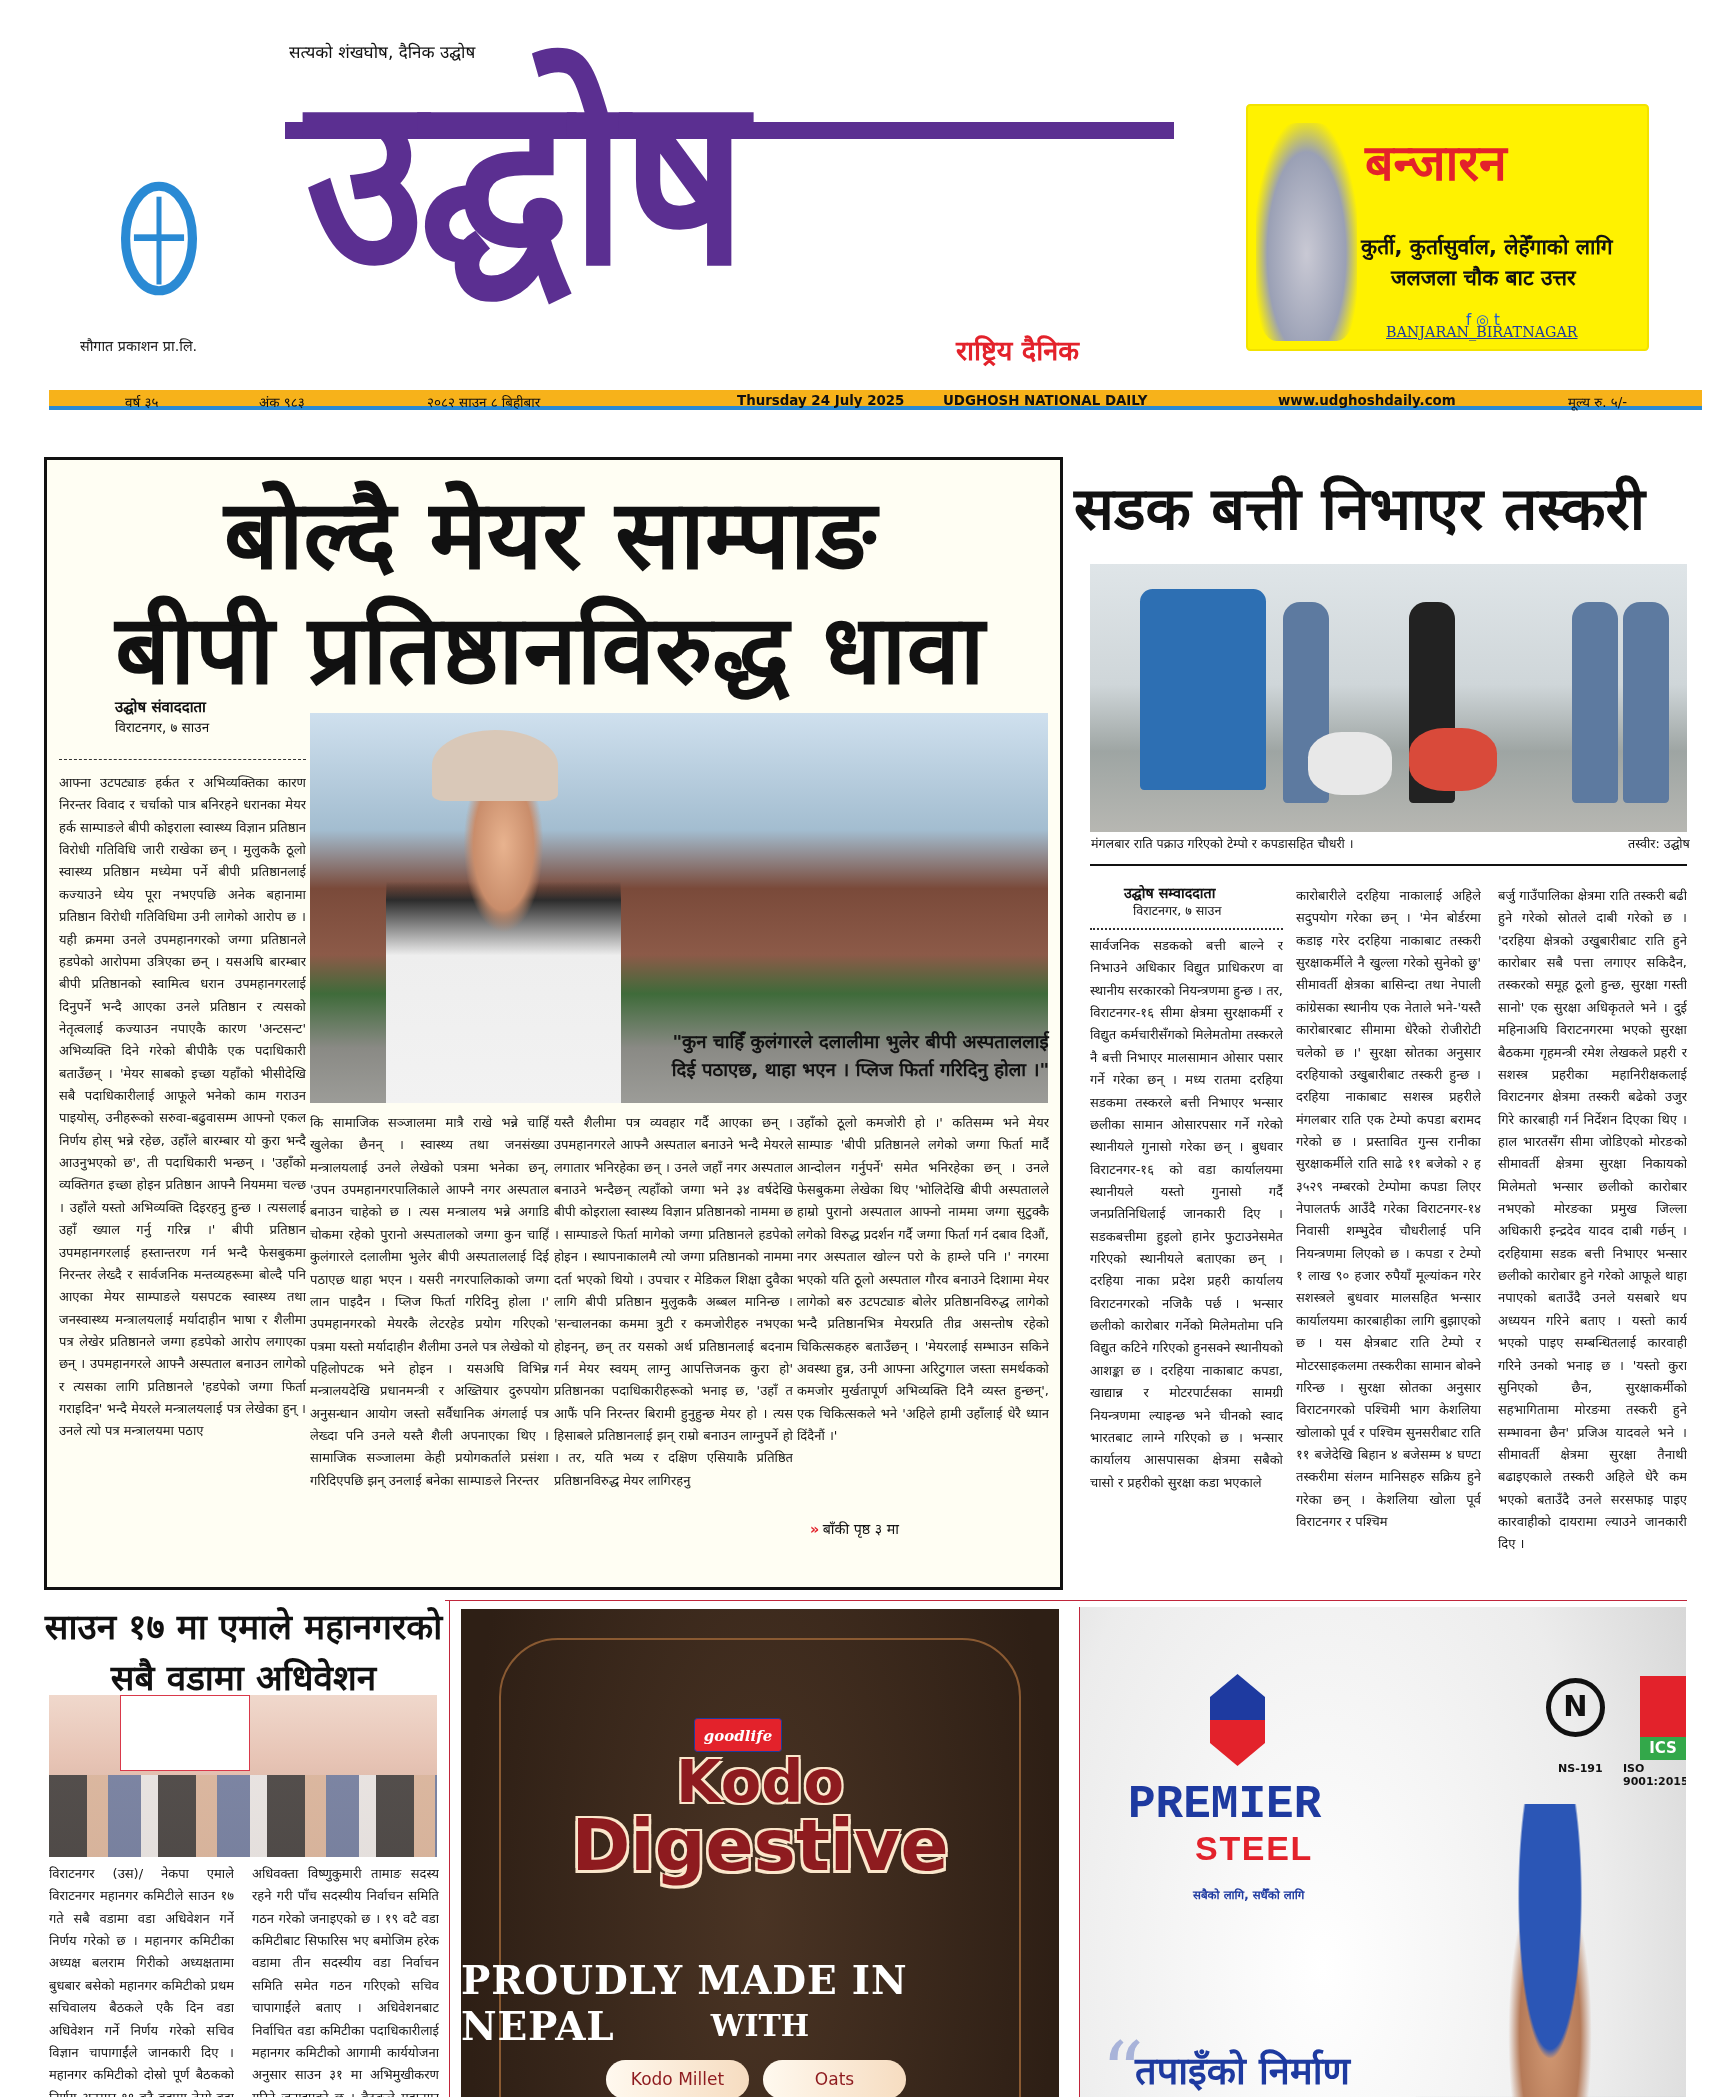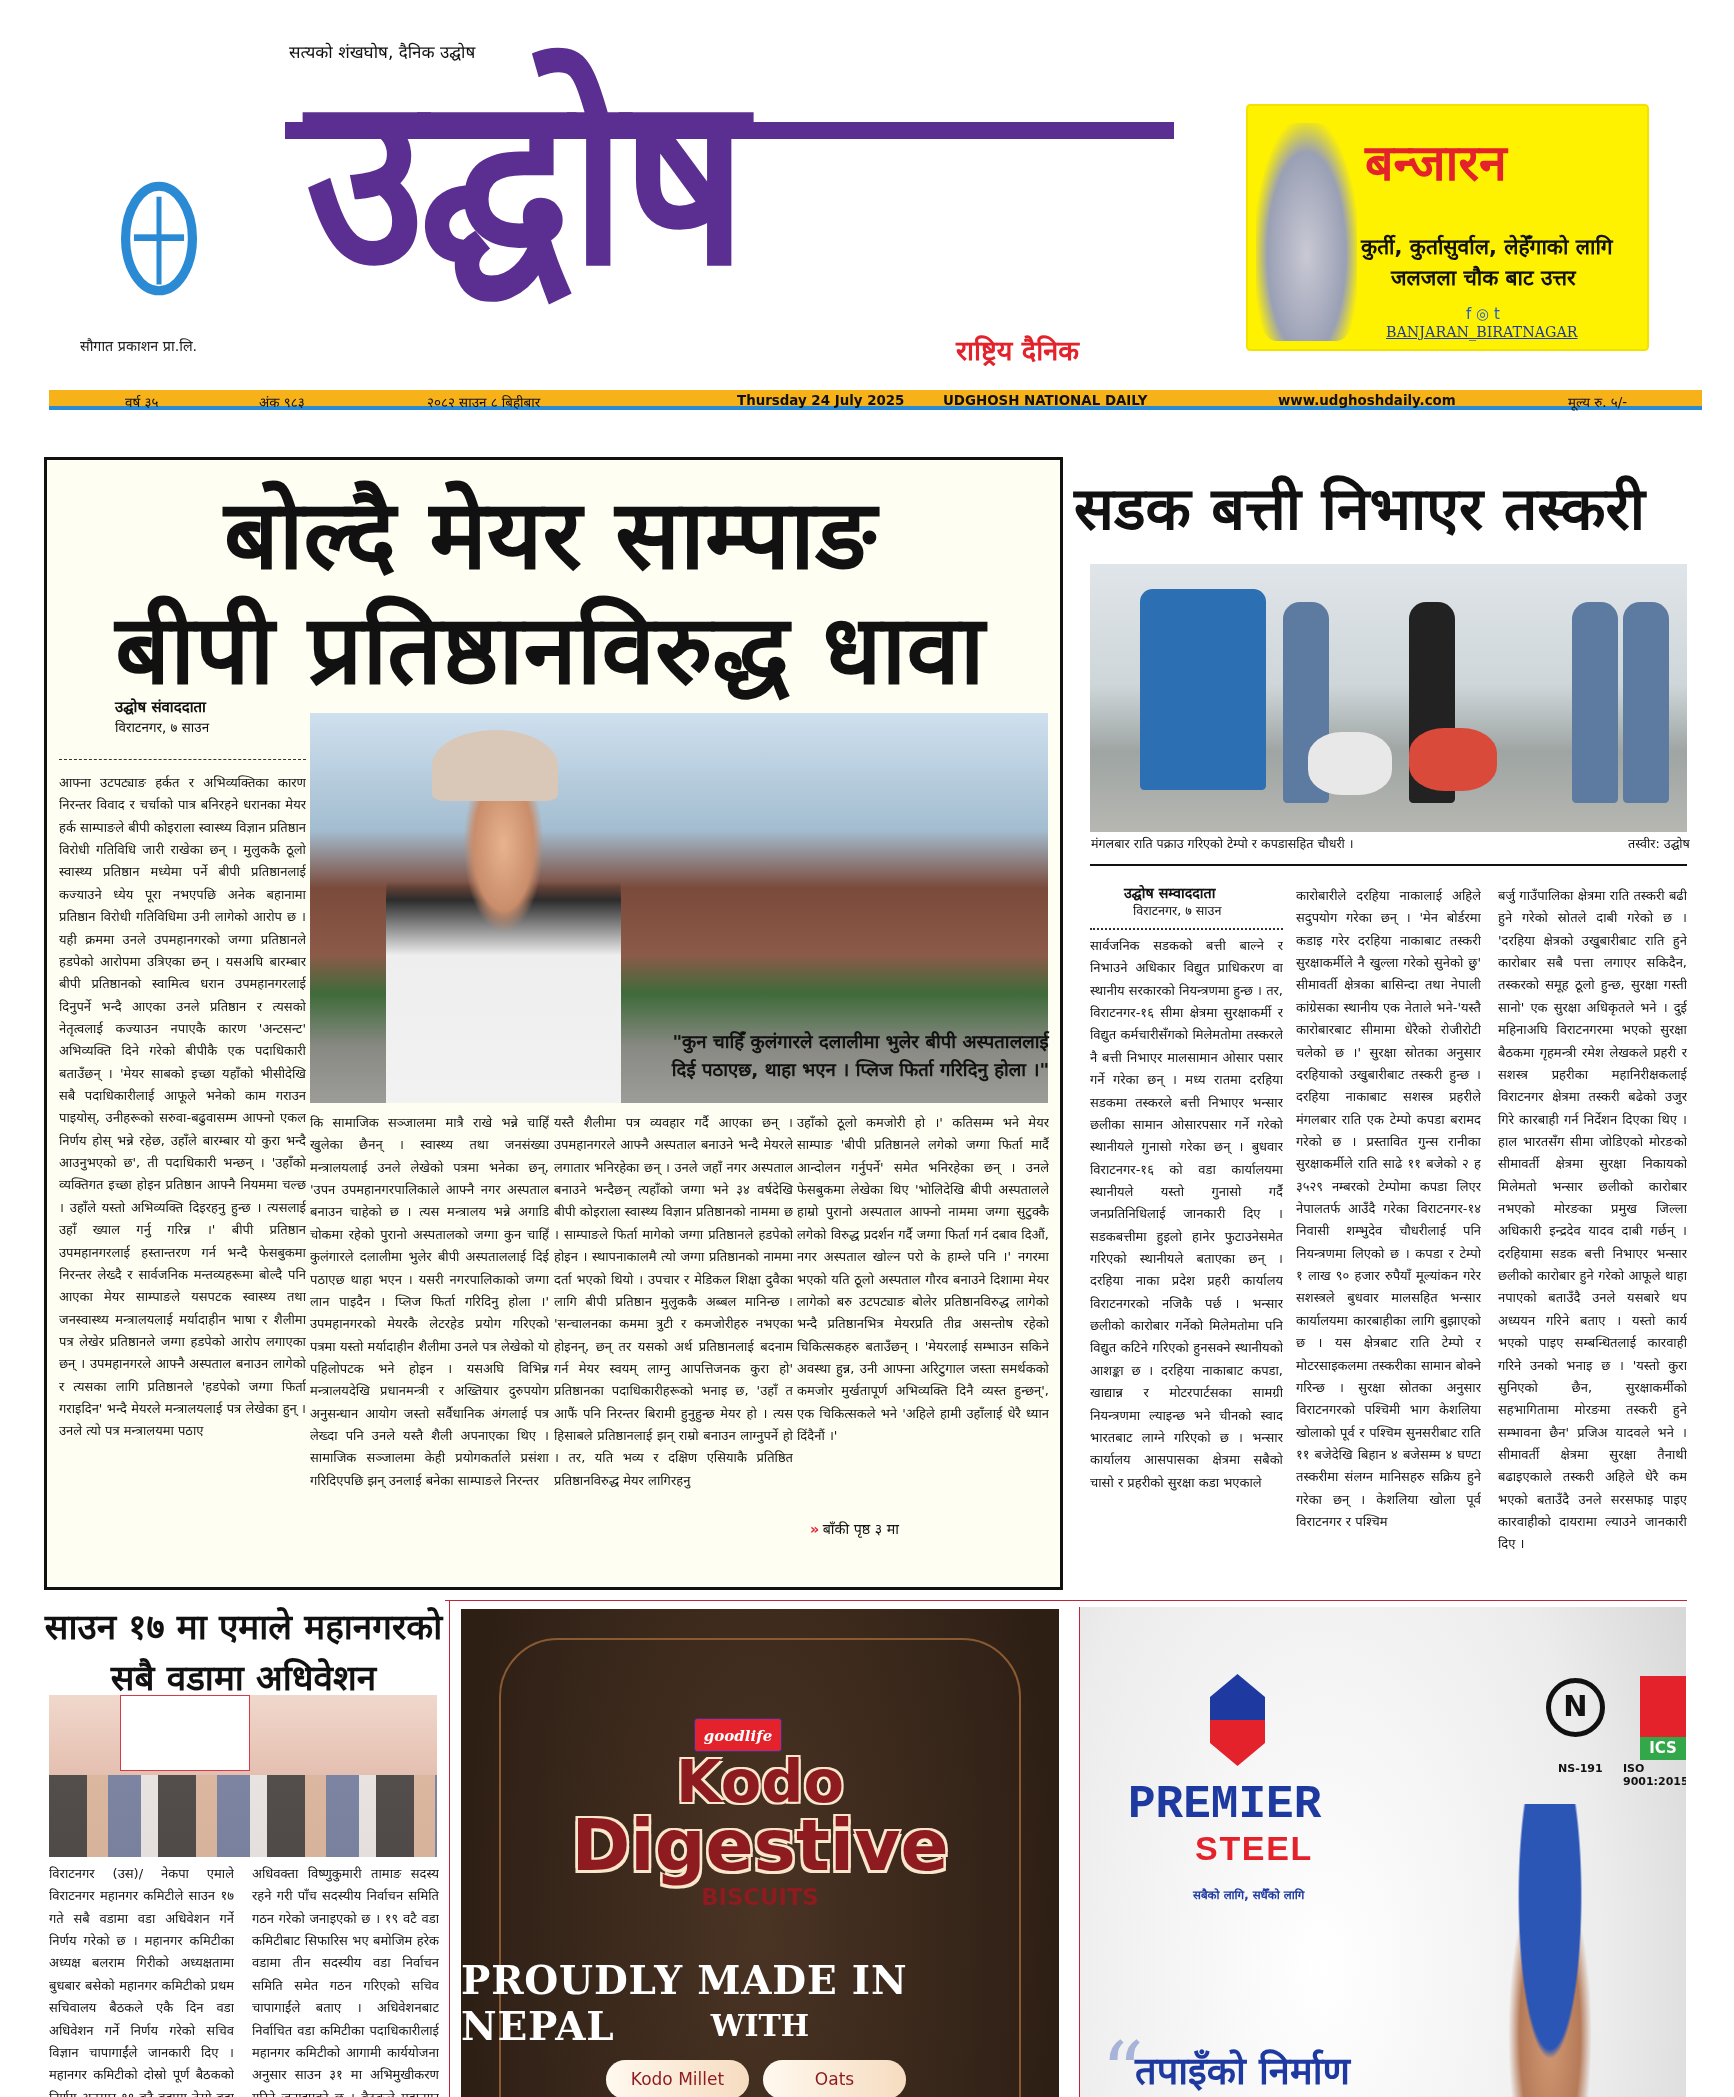--- a/index.html
+++ b/index.html
@@ -12,21 +12,21 @@
   .logo-mark { left: 117px; top: 180px; width: 84px; height: 117px; }
   .publisher { left: 80px; top: 336px; font-size: 14.3px; color: #222; }
   .masthead-title { left: 306px; top: 63px; font-size: 235px; line-height: 1; font-weight: bold; color: #5b2f91; letter-spacing: -4.2px; font-family: "DejaVu Sans", sans-serif; transform: scaleX(0.92); transform-origin: left top; }
   .masthead-bar { left: 285px; top: 122px; width: 889px; height: 17px; background: #5b2f91; }
   .masthead-sub { left: 956px; top: 331px; font-size: 27px; color: #e3222b; font-weight: bold; }
 
   .ad-banjaran { left: 1246px; top: 104px; width: 403px; height: 247px; background: #fff200; border: 2.5px solid #f2e200; border-radius: 4.2px; overflow: hidden; }
   .ad-banjaran .b-title { position: absolute; left: 117px; top: 21px; font-size: 50px; color: #e3222b; font-weight: bold; }
   .ad-banjaran .b-line1 { position: absolute; left: 113px; top: 126px; font-size: 21px; color: #111; font-weight: bold; }
   .ad-banjaran .b-line2 { position: absolute; left: 143px; top: 157px; font-size: 21px; color: #111; font-weight: bold; }
-  .ad-banjaran .b-social { position: absolute; left: 218px; top: 199px; font-size: 15px; color: #1e5bd6; }
+  .ad-banjaran .b-social { position: absolute; left: 218px; top: 205px; font-size: 15px; color: #1e5bd6; }
   .ad-banjaran .b-handle { position: absolute; left: 138px; top: 218px; font-size: 14.3px; color: #1e3aa0; font-family: "DejaVu Serif", serif; text-decoration: underline; }
   .ad-banjaran .b-figure { position: absolute; left: 8.4px; top: 17px; width: 101px; height: 218px; background: radial-gradient(ellipse at 50% 60%, #c9c9d4 0%, #9aa0b5 55%, rgba(0,0,0,0) 75%); border-radius: 40% 40% 20% 20%; }
 
   .info-bar { left: 49px; top: 390px; width: 1653px; height: 20px; background: #f7b21a; border-bottom: 4.2px solid #2a8ad4; display: flex; align-items: center; font-size: 13.4px; color: #111; }
   .info-bar span { position: absolute; top: 2.5px; }
 
   
   .lead-box { left: 44px; top: 457px; width: 1019px; height: 1133px; background: #fffef3; border: 3.4px solid #111; }
   .lead-headline { left: 55px; top: 478px; width: 990px; text-align: center; font-size: 96px; line-height: 1.2; font-weight: bold; color: #111; }
   .byline-name { left: 115px; top: 696px; font-size: 15px; font-weight: bold; }
@@ -188,21 +188,20 @@
   <div class="people"></div>
 </div>
 <div class="abs col bl-col1">विराटनगर (उस)/ नेकपा एमाले विराटनगर महानगर कमिटीले साउन १७ गते सबै वडामा वडा अधिवेशन गर्ने निर्णय गरेको छ । महानगर कमिटीका अध्यक्ष बलराम गिरीको अध्यक्षतामा बुधबार बसेको महानगर कमिटीको प्रथम सचिवालय बैठकले एकै दिन वडा अधिवेशन गर्ने निर्णय गरेको सचिव विज्ञान चापागाईंले जानकारी दिए । महानगर कमिटीको दोस्रो पूर्ण बैठकको निर्णय अनुसार १९ वटै वडामा तेस्रो वडा अधिवेशन गर्न लागिएको उनले बताए । वडा अधिवेशन सम्पन्न गर्न वरिष्ठ अधिवक्ता गणेशराज लुईटेलको संयोजकत्वमा अधिवक्ता डिल्लीराम घिमिरे, अधिवक्ता विश्वराम भट्टराई, अधिवक्ता महेश खड्का र महानगर कमिटी निर्वाचन समिति सदस्य</div>
 <div class="abs col bl-col2">अधिवक्ता विष्णुकुमारी तामाङ सदस्य रहने गरी पाँच सदस्यीय निर्वाचन समिति गठन गरेको जनाइएको छ । १९ वटै वडा कमिटीबाट सिफारिस भए बमोजिम हरेक वडामा तीन सदस्यीय वडा निर्वाचन समिति समेत गठन गरिएको सचिव चापागाईंले बताए । अधिवेशनबाट निर्वाचित वडा कमिटीका पदाधिकारीलाई महानगर कमिटीको आगामी कार्ययोजना अनुसार साउन ३१ मा अभिमुखीकरण गरिने जनाइएको छ । बैठकले महानगर कमिटीको वार्षिक कार्ययोजना अनुसार साउन महासन्निवेश महानगरका सबै जनप्रतिनिधिहरुको हातसम्म गरेको कामको पुस्तिका प्रकाशन पेश गर्ने निर्णय गरेको छ । सचिवालय बैठकले विराटनगरको ढुवान नियन्त्रण र ताप्लेजुङको तत्कालिन, मध्यकालिन र दीर्घकालीन</div>
 
 <div class="abs gl-ad">
   <div class="frame"></div>
   <div class="goodlife">goodlife</div>
   <div class="kodo">Kodo</div>
   <div class="digestive">Digestive</div>
-  <div class="biscuits">BISCUITS</div>
   <div class="proud">PROUDLY MADE IN NEPAL</div>
   <div class="with">WITH</div>
   <div class="pill" style="left:145px; top:451px">Kodo Millet</div>
   <div class="pill" style="left:302px; top:451px">Oats</div>
 
 </div>
 
 <div class="abs ps-ad">
   <div class="logo"></div>
   <div class="premier">PREMIER</div>

